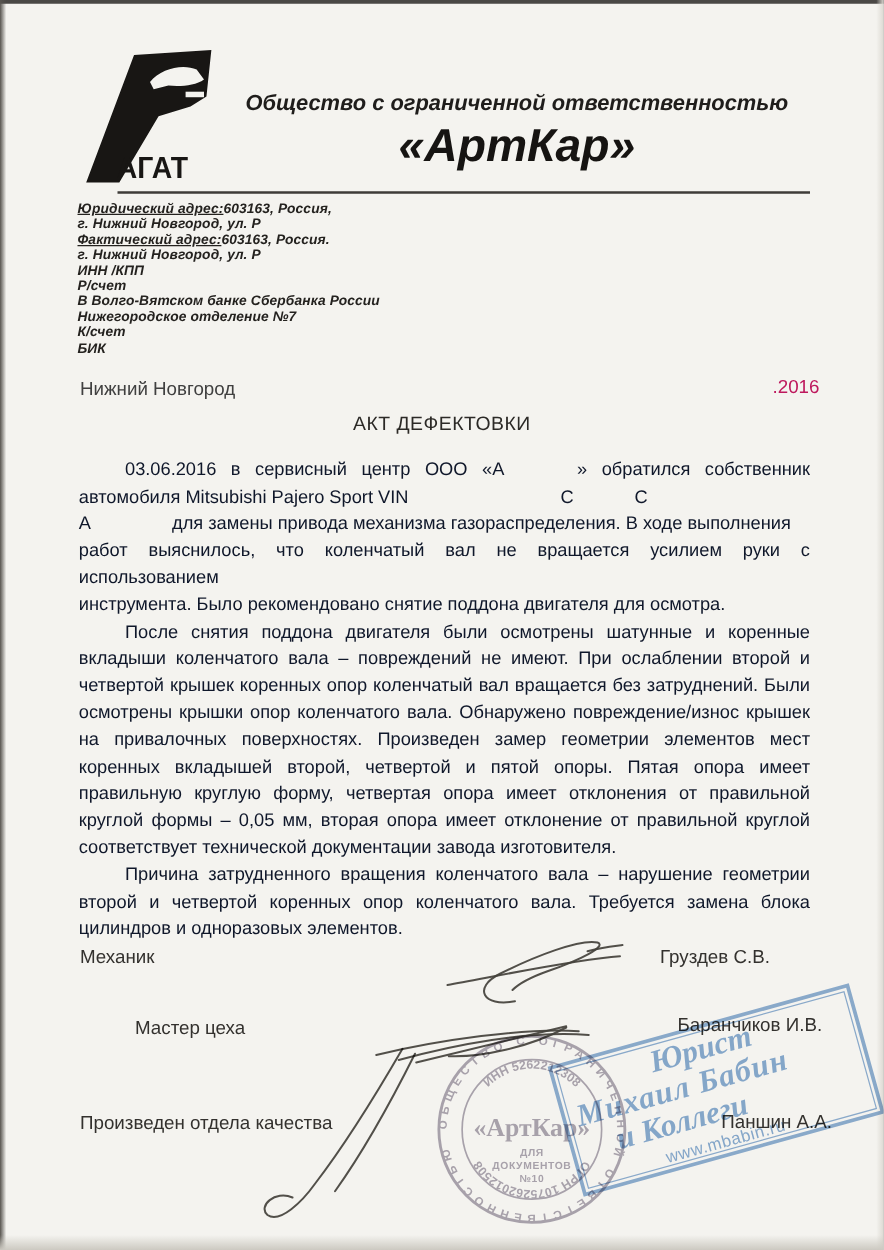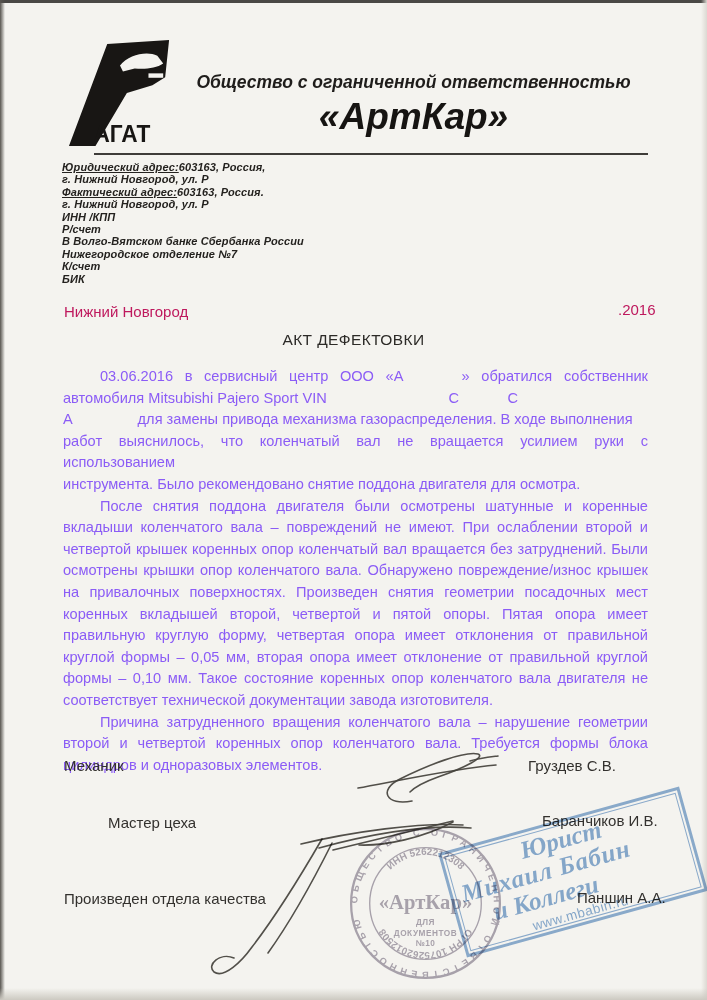--- a/index.html
+++ b/index.html
@@ -24,28 +24,28 @@
   .org-name{position:absolute;left:170px;right:50px;top:96px;text-align:center;
     font-size:37px;font-weight:bold;font-style:italic;color:#161412;}
   .header-rule{position:absolute;left:94px;top:153px;width:554px;height:2px;background:#3e3c39;}
 
   
   .requisites{position:absolute;left:62px;top:161px;font-size:11px;font-weight:bold;
     font-style:italic;line-height:12.4px;color:#24221f;letter-spacing:.1px;}
   .req-line .u{text-decoration:underline;}
 
   
-  .city{position:absolute;left:64px;top:303px;font-size:15px;color:#be185d;}
+  .city{position:absolute;left:64px;top:303px;font-size:15px;color:#404040;}
   .docdate{position:absolute;left:618px;top:301px;font-size:15px;color:#be185d;}
   .doc-title{position:absolute;left:0;right:0;top:331px;text-align:center;
     font-size:15.5px;font-weight:normal;color:#2c2a27;letter-spacing:.4px;}
 
   
   .body-text{position:absolute;left:63px;top:366px;width:585px;font-size:14.6px;
-    line-height:21.6px;color:#8b5cf6;}
+    line-height:21.6px;color:#0f172a;}
   .bl{min-height:21.6px;}
   .bl.j{text-align:justify;text-align-last:justify;}
   .bl.ind{text-indent:37px;}
   .bl.raw{white-space:pre;text-align:left;}
 
   
   .sig-role,.sig-name{position:absolute;font-size:15px;color:#33312e;}
   .r1.sig-role{left:64px;top:757px;} .r1.sig-name{left:528px;top:757px;}
   .r2.sig-role{left:64px;top:814px;margin-left:44px;} .r2.sig-name{left:527px;top:812px;margin-left:15px;}
   .r3.sig-role{left:64px;top:890px;} .r3.sig-name{left:577px;top:889px;}
@@ -115,28 +115,27 @@
   <div class="body-text">
     <div class="bl j ind">03.06.2016 в сервисный центр ООО «А&nbsp;&nbsp;&nbsp;&nbsp;&nbsp;» обратился собственник</div>
     <div class="bl raw">автомобиля Mitsubishi Pajero Sport VIN&nbsp;&nbsp;&nbsp;&nbsp;&nbsp;&nbsp;&nbsp;&nbsp;&nbsp;&nbsp;&nbsp;&nbsp;&nbsp;&nbsp;&nbsp;&nbsp;&nbsp;&nbsp;&nbsp;&nbsp;&nbsp;&nbsp;&nbsp;&nbsp;&nbsp;&nbsp;&nbsp;&nbsp;&nbsp;&nbsp;С&nbsp;&nbsp;&nbsp;&nbsp;&nbsp;&nbsp;&nbsp;&nbsp;&nbsp;&nbsp;&nbsp;&nbsp;С</div>
     <div class="bl raw">А&nbsp;&nbsp;&nbsp;&nbsp;&nbsp;&nbsp;&nbsp;&nbsp;&nbsp;&nbsp;&nbsp;&nbsp;&nbsp;&nbsp;&nbsp;&nbsp;для замены привода механизма газораспределения. В ходе выполнения</div>
     <div class="bl j">работ выяснилось, что коленчатый вал не вращается усилием руки с использованием</div>
     <div class="bl">инструмента. Было рекомендовано снятие поддона двигателя для осмотра.</div>
     <div class="bl j ind">После снятия поддона двигателя были осмотрены шатунные и коренные</div>
     <div class="bl j">вкладыши коленчатого вала – повреждений не имеют. При ослаблении второй и</div>
     <div class="bl j">четвертой крышек коренных опор коленчатый вал вращается без затруднений. Были</div>
     <div class="bl j">осмотрены крышки опор коленчатого вала. Обнаружено повреждение/износ крышек</div>
-    <div class="bl j">на привалочных поверхностях. Произведен снятия геометрии посадочных мест</div>
+    <div class="bl j">на привалочных поверхностях. Произведен замер геометрии элементов мест</div>
     <div class="bl j">коренных вкладышей второй, четвертой и пятой опоры. Пятая опора имеет</div>
     <div class="bl j">правильную круглую форму, четвертая опора имеет отклонения от правильной</div>
     <div class="bl j">круглой формы – 0,05 мм, вторая опора имеет отклонение от правильной круглой</div>
-    <div class="bl j">формы – 0,10 мм. Такое состояние коренных опор коленчатого вала двигателя не</div>
     <div class="bl">соответствует технической документации завода изготовителя.</div>
     <div class="bl j ind">Причина затрудненного вращения коленчатого вала – нарушение геометрии</div>
-    <div class="bl j">второй и четвертой коренных опор коленчатого вала. Требуется формы блока</div>
+    <div class="bl j">второй и четвертой коренных опор коленчатого вала. Требуется замена блока</div>
     <div class="bl">цилиндров и одноразовых элементов.</div>
   </div>
 
   <div class="sig-role r1">Механик</div>
   <div class="sig-name r1">Груздев С.В.</div>
   <div class="sig-role r2">Мастер цеха</div>
   <div class="sig-name r2">Баранчиков И.В.</div>
   <div class="sig-role r3">Произведен отдела качества</div>
   <div class="sig-name r3">Паншин А.А.</div>
 

